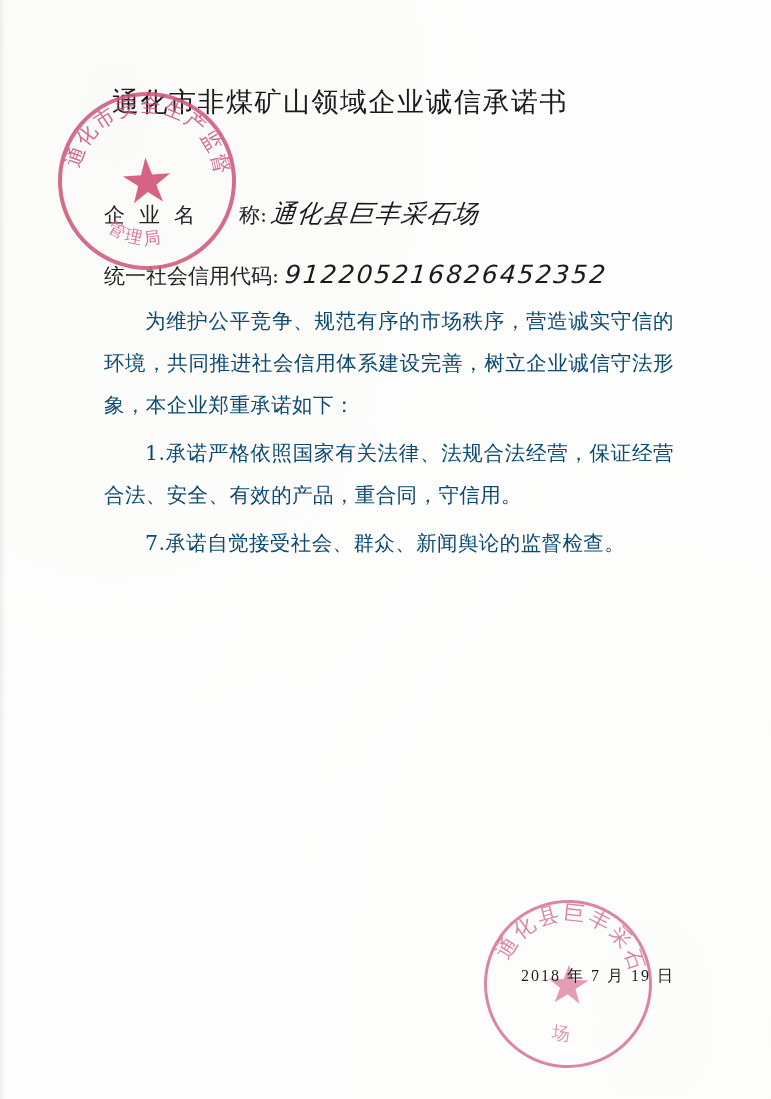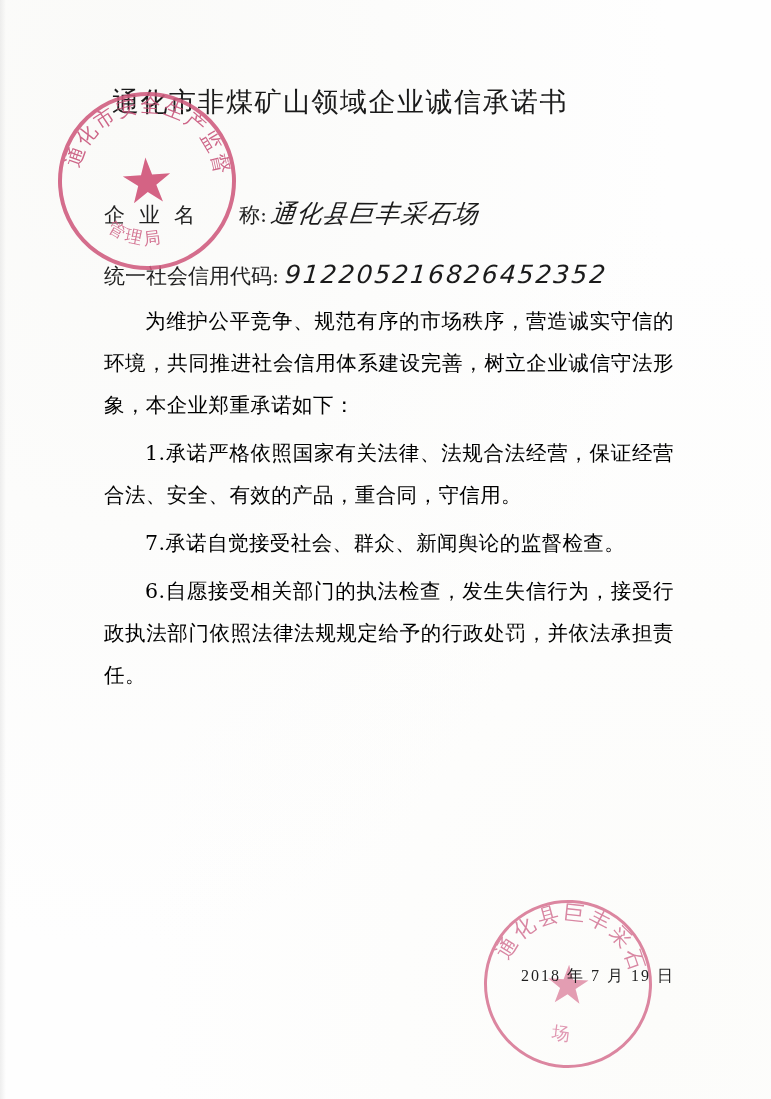--- a/index.html
+++ b/index.html
@@ -99,21 +99,21 @@
   .body-block {
     position: absolute;
     left: 104px;
     top: 300px;
     width: 570px;
     z-index: 5;
   }
   .para {
     font-size: 20.5px;
     line-height: 42px;
-    color: #000000;
+    color: #0c4a6e;
     text-align: justify;
     text-justify: inter-ideograph;
     text-indent: 2em;
     margin: 0 0 6px 0;
     font-family: "DejaVu Serif", "Liberation Serif", serif;
     letter-spacing: 0.4px;
   }
 
   
   .date-line {
@@ -212,21 +212,20 @@
 
   <div class="field-row field-code">
     <span class="field-label">统一社会信用代码:</span>
     <span class="field-value-code">912205216826452352</span>
   </div>
 
   <div class="body-block">
     <p class="para">为维护公平竞争、规范有序的市场秩序，营造诚实守信的环境，共同推进社会信用体系建设完善，树立企业诚信守法形象，本企业郑重承诺如下：</p>
     <p class="para">1.承诺严格依照国家有关法律、法规合法经营，保证经营合法、安全、有效的产品，重合同，守信用。</p>
     <p class="para">7.承诺自觉接受社会、群众、新闻舆论的监督检查。</p>
-    <p class="para">6.自愿接受相关部门的执法检查，发生失信行为，接受行政执法部门依照法律法规规定给予的行政处罚，并依法承担责任。</p>
   </div>
 
   <div class="stamp stamp-bottom">
     <div class="stamp-ring"></div>
     <svg viewBox="0 0 168 168">
       <defs>
         <path id="arcTop2" d="M 20,84 A 64,64 0 0 1 148,84" fill="none"></path>
         <path id="arcBot2" d="M 28,84 A 56,56 0 0 0 140,84" fill="none"></path>
       </defs>
       <text font-family="'DejaVu Sans','Liberation Sans',sans-serif" font-size="21" fill="#d06a8d" letter-spacing="3">

